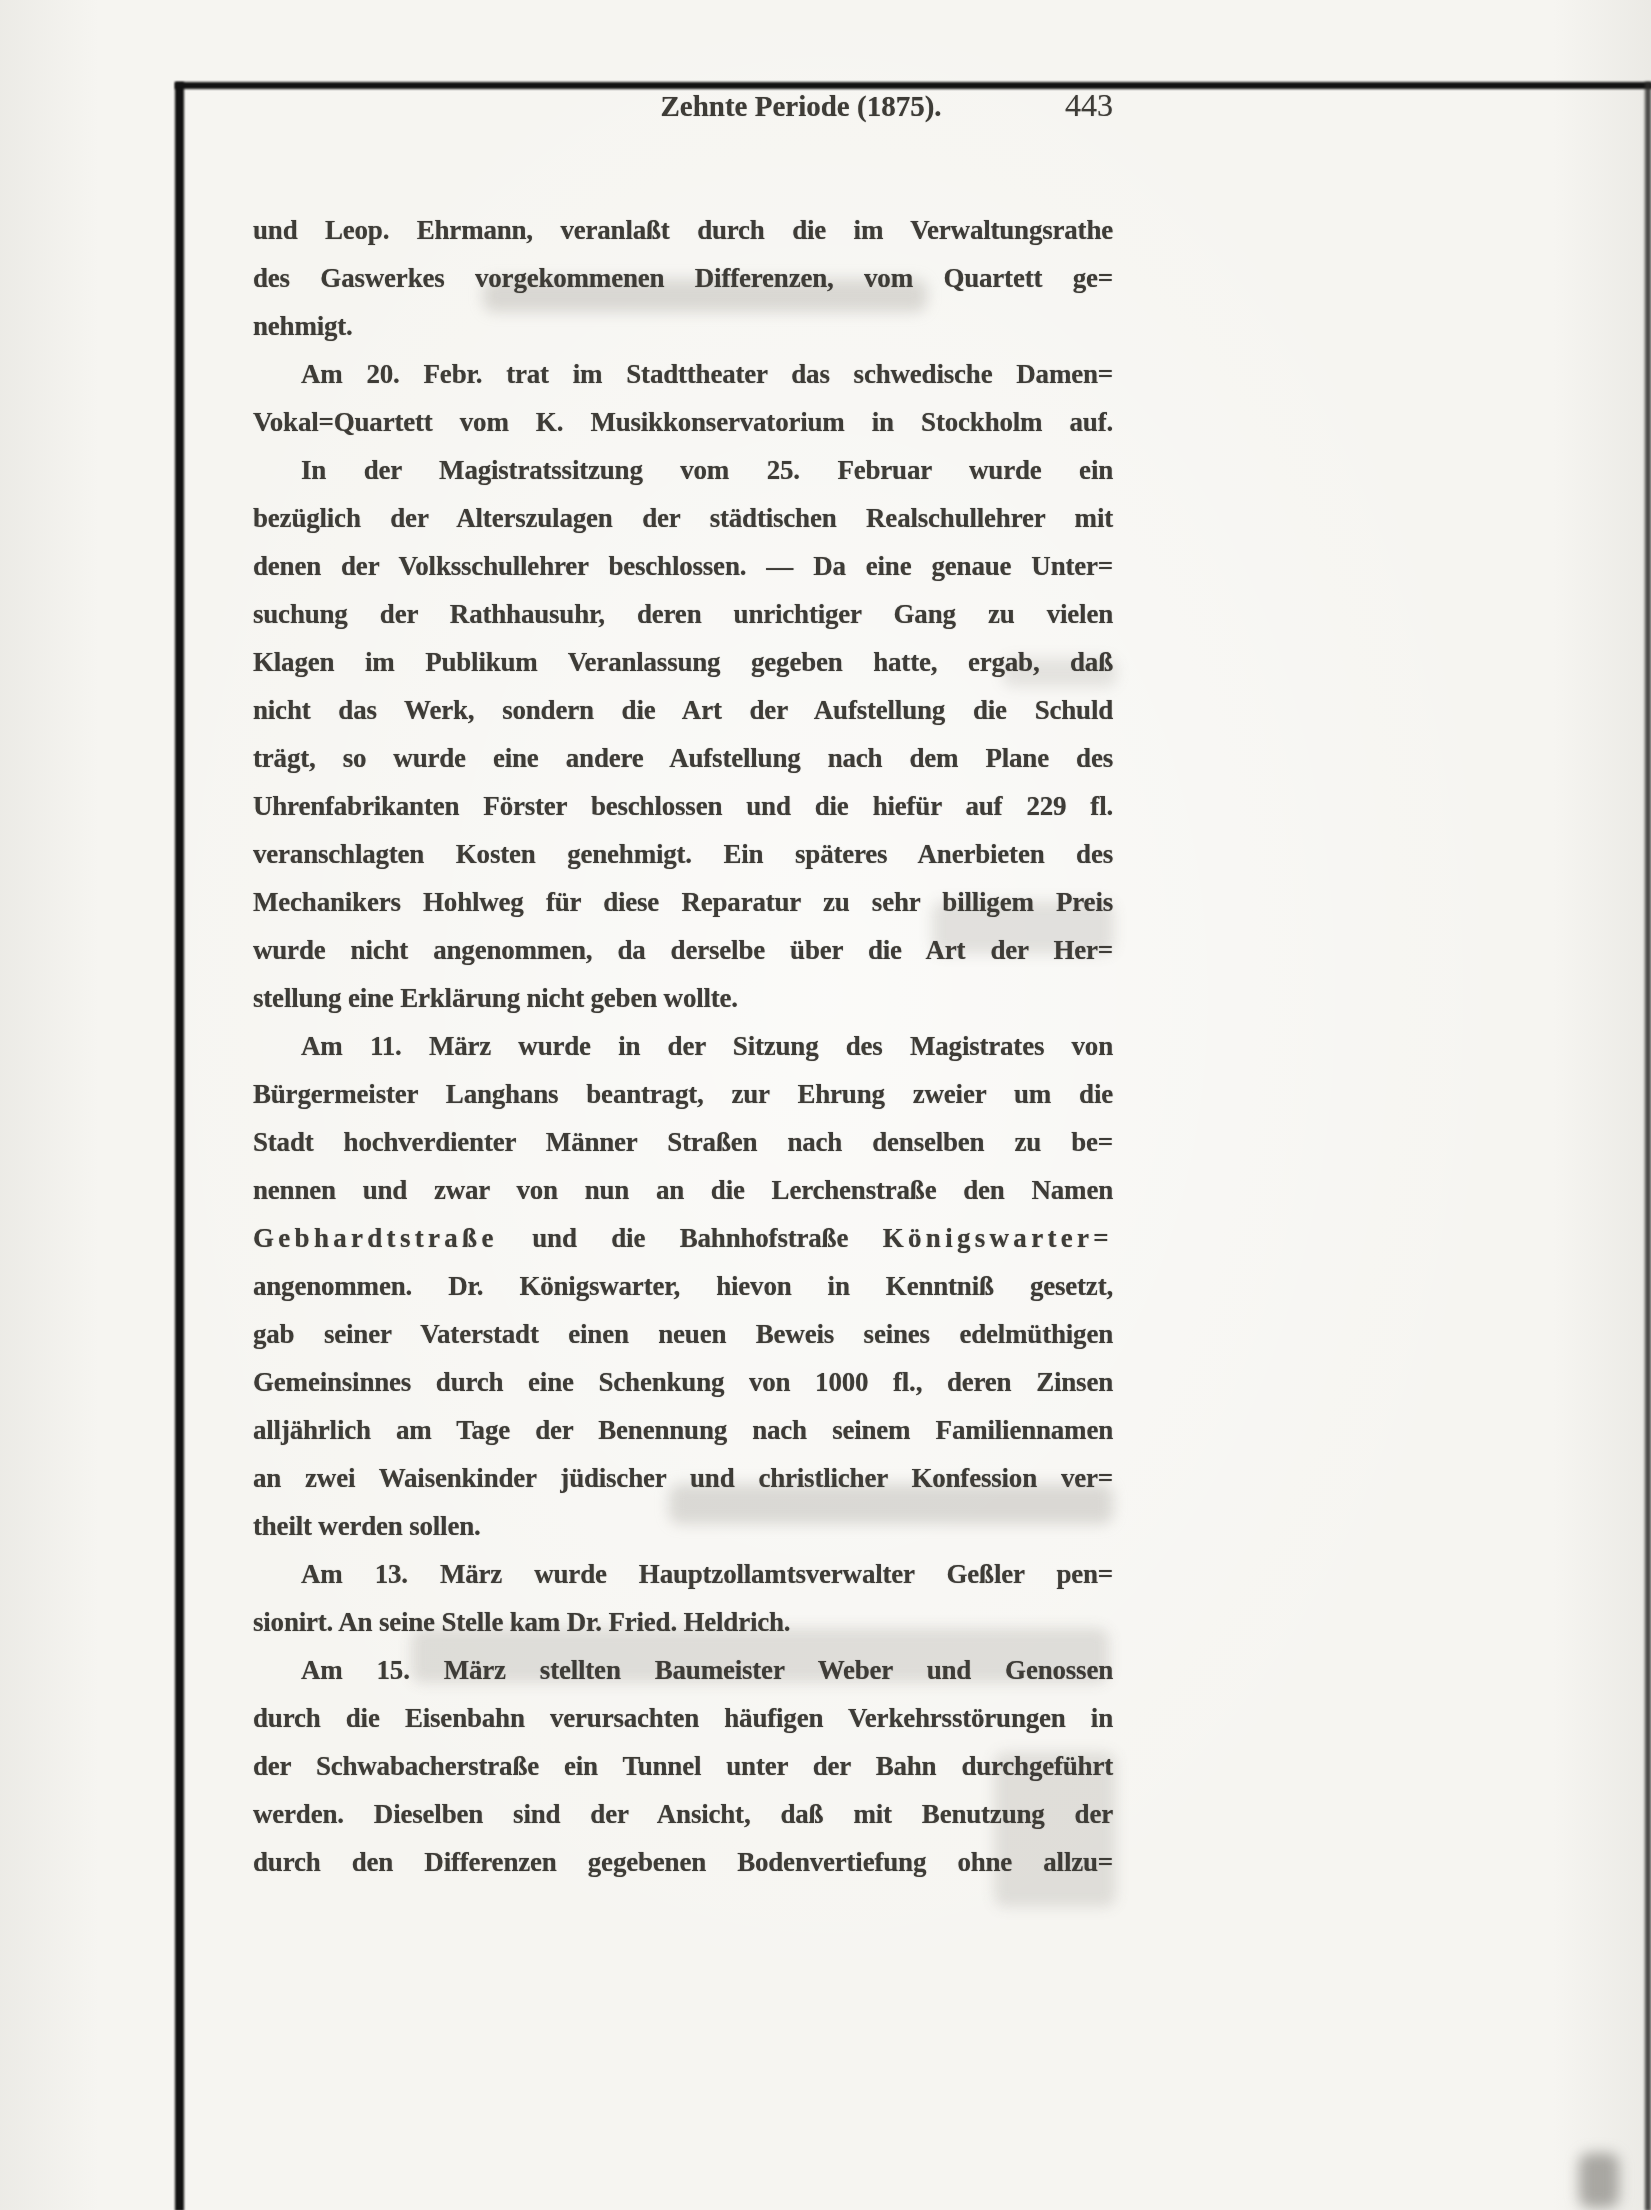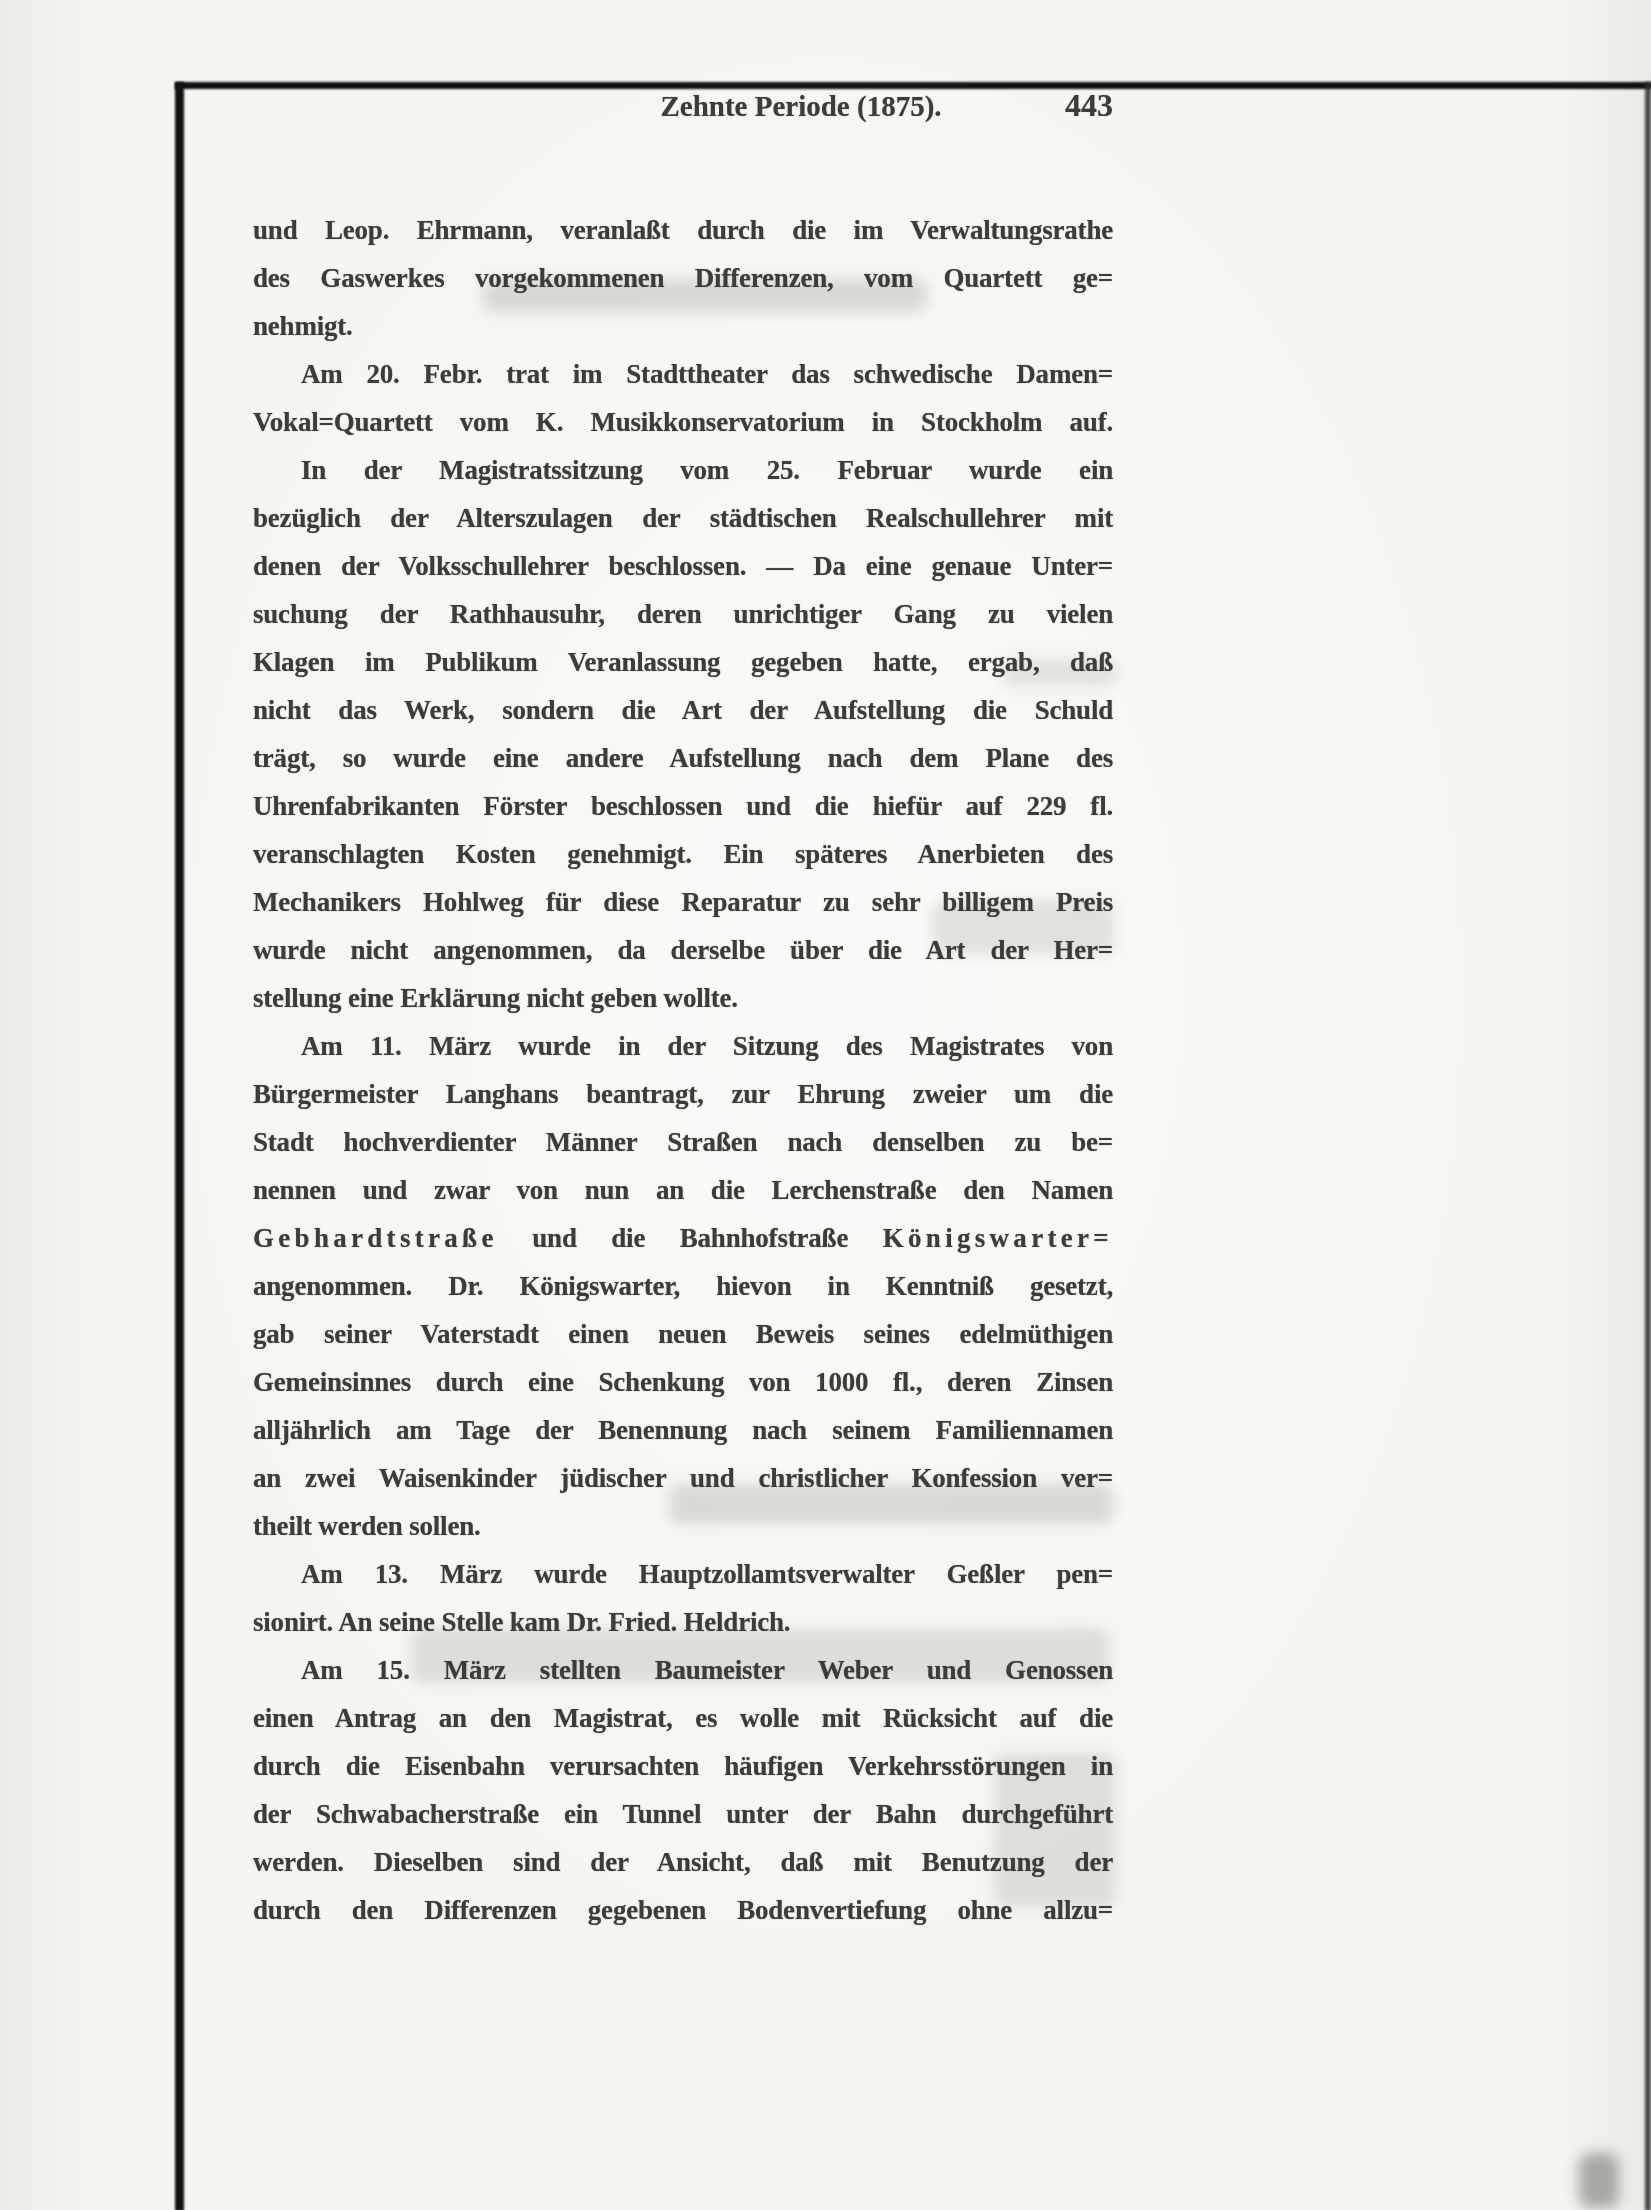--- a/index.html
+++ b/index.html
@@ -48,21 +48,21 @@
     position:absolute;left:253px;top:90px;width:860px;height:44px;
     color:var(--ink);
   }
   .header-title{
     position:absolute;left:548px;top:0;transform:translateX(-50%);
     font-size:29px;font-weight:bold;white-space:nowrap;
     text-shadow:0 0 1px rgba(62,60,55,.55);
   }
   .page-number{
     position:absolute;right:0;top:-2.9px;
-    font-size:32px;font-weight:bold;
+    font-size:32px;font-weight:normal;
     text-shadow:0 0 1px rgba(62,60,55,.5);
   }
   
   .page-body{
     position:absolute;left:253px;top:206px;width:860px;
     font-size:27px;font-weight:bold;line-height:48px;
     letter-spacing:-0.2px;color:var(--ink);
     text-shadow:0 0 1.1px rgba(62,60,55,.55);
   }
   .paragraph{margin:0;}
@@ -129,21 +129,20 @@
         <div class="line"><span>alljährlich am Tage der Benennung nach seinem Familiennamen</span></div>
         <div class="line"><span>an zwei Waisenkinder jüdischer und christlicher Konfession ver=</span></div>
         <div class="line no-just"><span>theilt werden sollen.</span></div>
       </div>
       <div class="paragraph">
         <div class="line first-indent"><span>Am 13. März wurde Hauptzollamtsverwalter Geßler pen=</span></div>
         <div class="line no-just"><span>sionirt. An seine Stelle kam Dr. Fried. Heldrich.</span></div>
       </div>
       <div class="paragraph">
         <div class="line first-indent"><span>Am 15. März stellten Baumeister Weber und Genossen</span></div>
-        <div class="line"><span>einen Antrag an den Magistrat, es wolle mit Rücksicht auf die</span></div>
         <div class="line"><span>durch die Eisenbahn verursachten häufigen Verkehrsstörungen in</span></div>
         <div class="line"><span>der Schwabacherstraße ein Tunnel unter der Bahn durchgeführt</span></div>
         <div class="line"><span>werden. Dieselben sind der Ansicht, daß mit Benutzung der</span></div>
         <div class="line"><span>durch den Differenzen gegebenen Bodenvertiefung ohne allzu=</span></div>
       </div>
     </main>
 
 </div>
 
 

